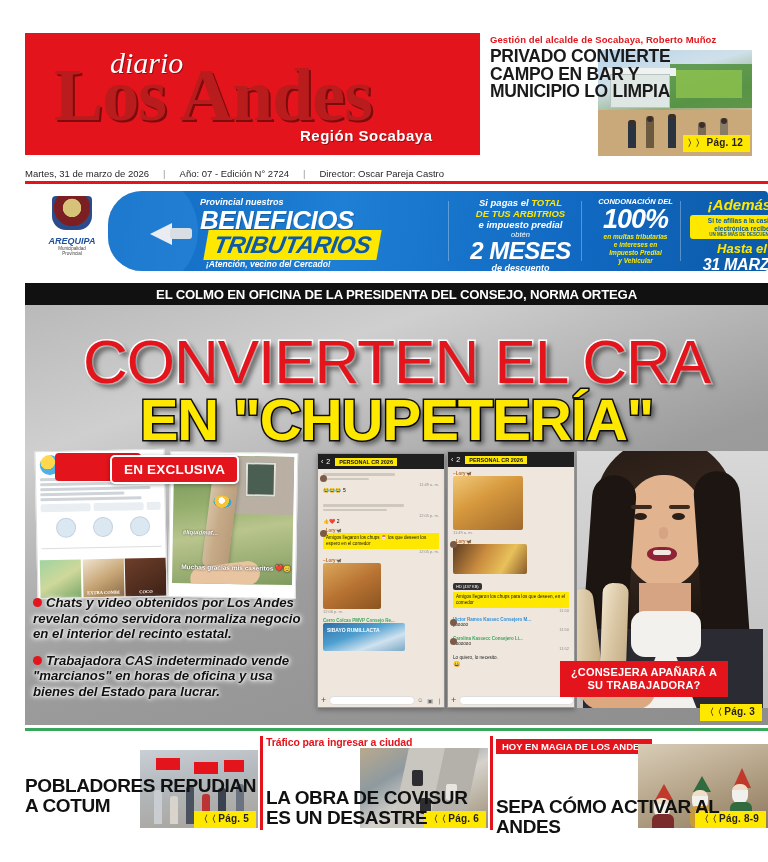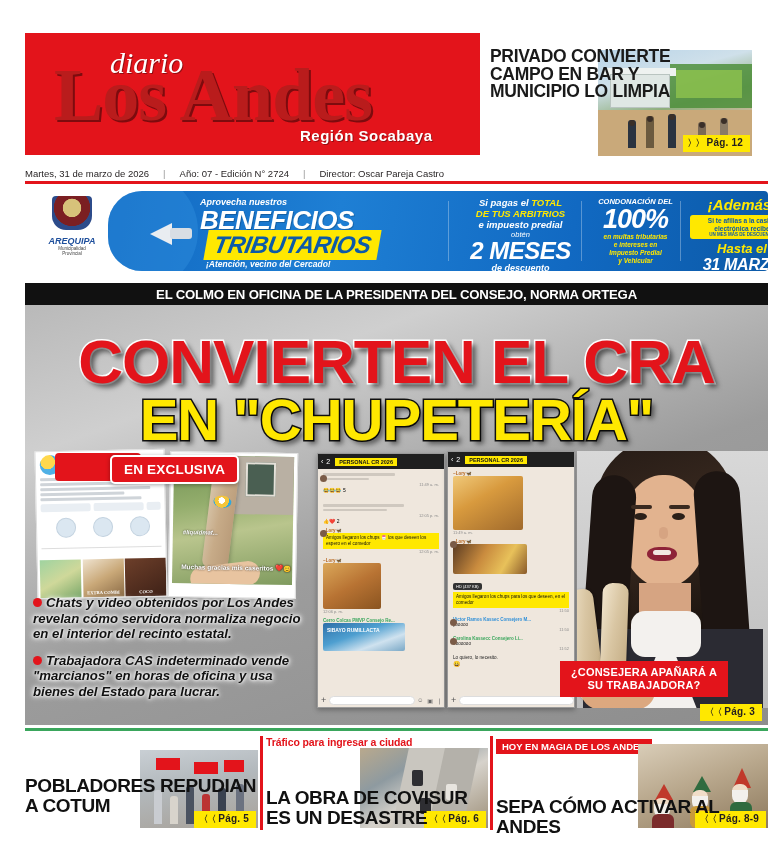--- a/index.html
+++ b/index.html
@@ -125,21 +125,21 @@
     background:#111; color:#fff; font-size:13.2px; font-weight:bold;
     display:flex; align-items:center; justify-content:center; letter-spacing:-.2px;
   }
   .main-photobg {
     position:absolute; left:0; top:22px; width:743px; height:420px;
     background:linear-gradient(160deg,#b9b9b9 0%,#cfcfcf 22%,#9c9c9c 55%,#8d8d8d 100%);
     overflow:hidden;
   }
   .hl1 {
     position:absolute; left:8px; top:26px; width:727px; text-align:center;
-    font-size:62px; font-weight:bold; color:#e3141b; line-height:62px;
+    font-size:62px; font-weight:normal; color:#e3141b; line-height:62px;
     letter-spacing:-1px;
     -webkit-text-stroke:3px #fff;
     paint-order: stroke fill;
     text-shadow:4px 4px 5px rgba(0,0,0,.55);
     z-index:6;
   }
   .hl2 {
     position:absolute; left:8px; top:86px; width:727px; text-align:center;
     font-size:58px; font-weight:bold; color:#ffe800; line-height:58px;
     letter-spacing:-1px;
@@ -291,20 +291,21 @@
 
 <div class="page">
 
   <div class="masthead">
     <div class="mast-red"></div>
     <div class="logo-diario">diario</div>
     <div class="logo-main">Los Andes</div>
     <div class="logo-region">Región Socabaya</div>
 
     <div class="teaser">
+      <div class="teaser-kicker">Gestión del alcalde de Socabaya, Roberto Muñoz</div>
       <div class="teaser-photo">
         <div class="tp-green"></div>
           <div class="tp-green2"></div>
         <div class="tp-booth-roof"></div>
           <div class="tp-booth"></div>
         <div class="tp-ground"></div>
         <div class="tp-p" style="left:30px;height:28px;"></div>
           <div class="tp-head" style="left:31px;top:70px;"></div>
         <div class="tp-p" style="left:48px;height:32px;background:#6b5a3f;"></div>
           <div class="tp-head" style="left:49px;top:66px;"></div>
@@ -339,21 +340,21 @@
         <span class="aq">AREQUIPA</span>
           <span class="aqs">Municipalidad Provincial</span>
       </div>
     </div>
     <div class="ad-body">
       <div class="ad-arc"></div>
       <div class="ad-megaphone">
         <div class="mg-cone"></div>
           <div class="mg-tube"></div>
       </div>
-      <div class="ad-t1">Aprovecha nuestros</div>
+      <div class="ad-t1">Provincial nuestros</div>
       <div class="ad-t2">BENEFICIOS</div>
       <div class="ad-t3">TRIBUTARIOS</div>
       <div class="ad-t4">¡Atención, vecino del Cercado!</div>
 
       <div class="ad-div" style="left:340px;"></div>
       <div class="ad-c2">
         <div class="l1"><span>Si pagas el </span><span class="hl">TOTAL</span></div>
         <div class="l1 hl">DE TUS ARBITRIOS</div>
         <div class="l1">e impuesto predial</div>
         <div class="l2">obtén</div>

